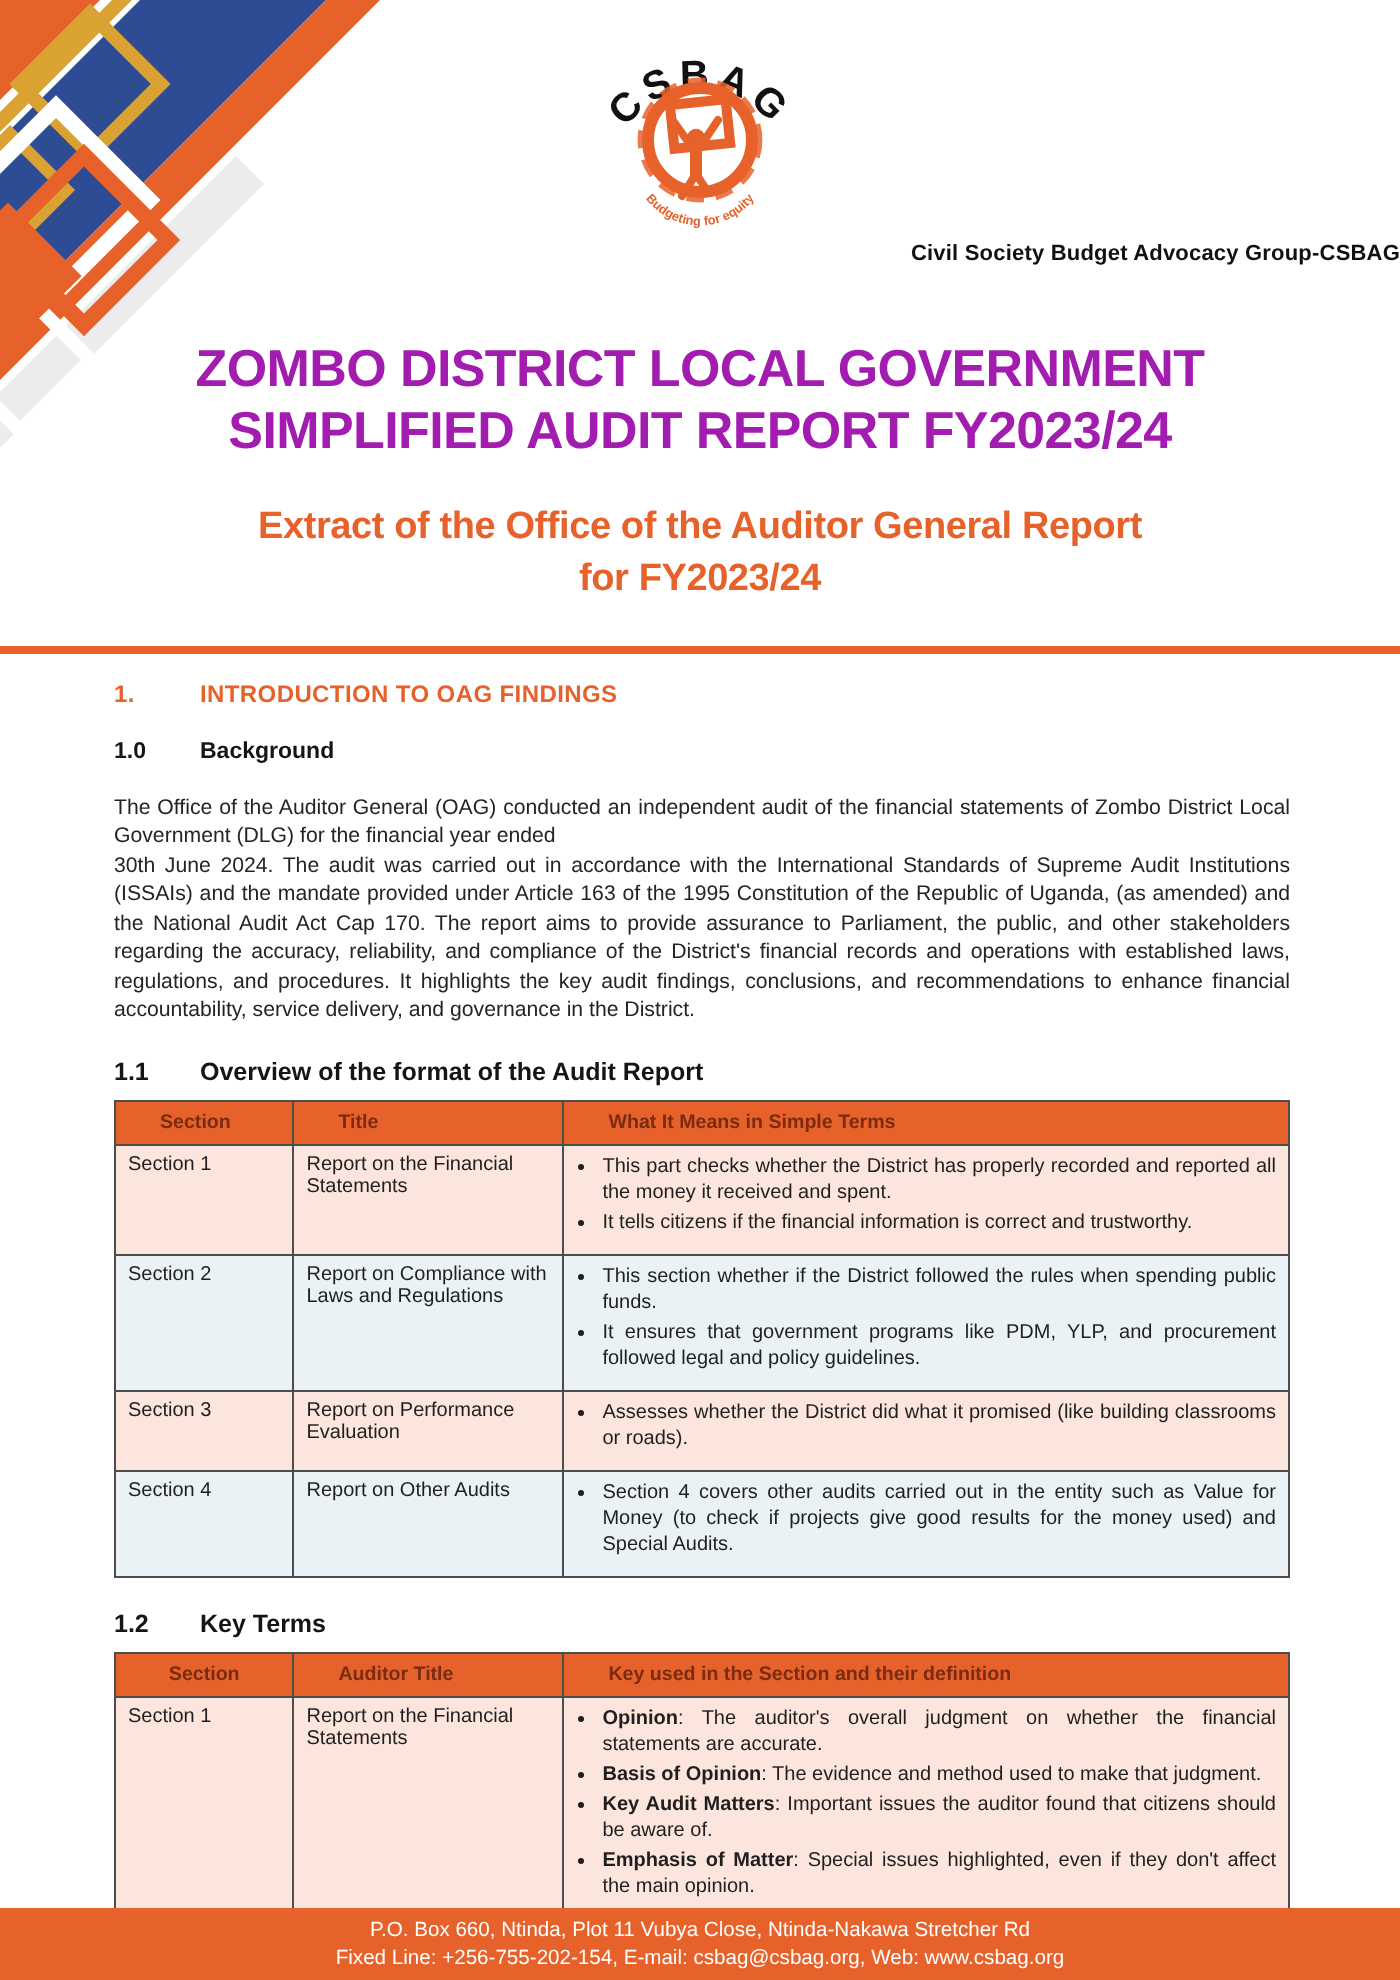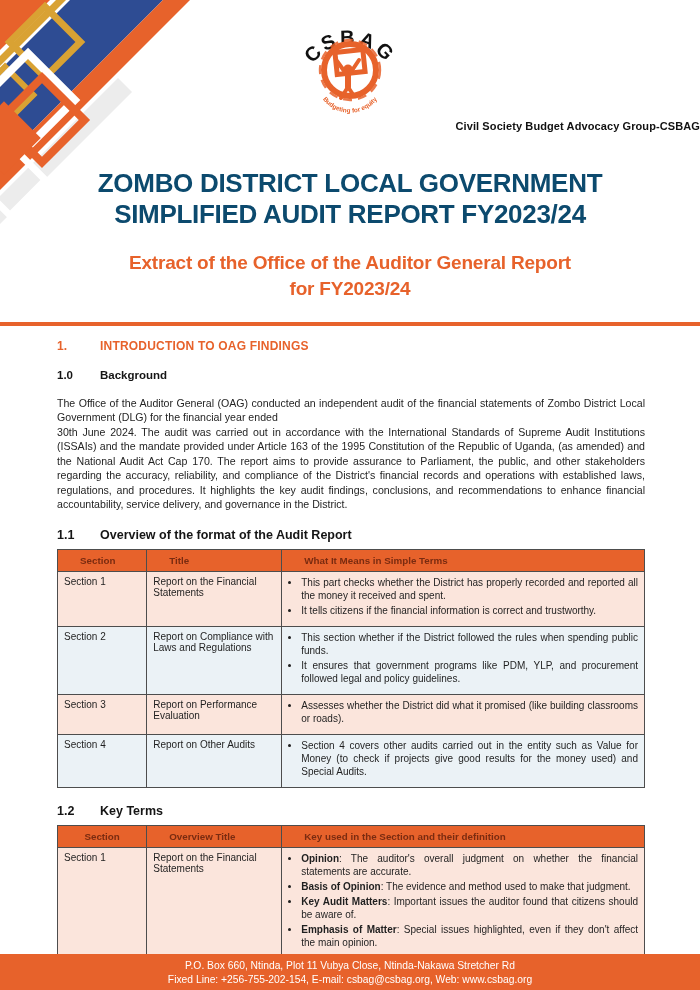--- a/index.html
+++ b/index.html
@@ -8,21 +8,21 @@
   .page{
     position:relative; width:700px; height:990px; margin:0 auto;
     background:#ffffff; overflow:hidden;
     color:#1f1f1f;
   }
   .deco{ position:absolute; top:0; left:0; z-index:1; }
   .logo-block{ position:relative; z-index:2; text-align:center; padding-top:10px; }
   .org-name{ font-size:11px; font-weight:bold; color:#111; margin-top:2px; letter-spacing:.1px;text-align:right; }
   .title{
     margin-top:36px; text-align:center; font-weight:bold;
-    font-size:26px; line-height:1.2; color:#0c4a6e; letter-spacing:-.3px;
+    font-size:26px; line-height:1.2; color:#a21caf; letter-spacing:-.3px;
   }
   .subtitle{
     margin-top:20px; text-align:center; font-weight:bold;
     font-size:19px; line-height:1.35; color:var(--accent,#E7622B); letter-spacing:-.2px;
   }
   .rule{ margin-top:20px; width:100%; height:4px; background:var(--accent,#E7622B); }
   .content{ position:relative; z-index:2; padding:0 55px 0 57px; }
   .sec-row{ display:flex; align-items:baseline; }
   .sec-num{ flex:none; width:43px; font-weight:bold; }
   .h-intro{ margin-top:13px; font-size:12px; color:var(--accent,#E7622B); letter-spacing:.2px; }
@@ -182,21 +182,21 @@
 
     <div class="sec-row h-sub big">
       <span class="sec-num">1.2</span>
       <span class="sec-txt">Key Terms</span>
     </div>
 
     <table id="table-keyterms">
       <thead>
         <tr>
           <th class="center">Section</th>
-          <th>Overview Title</th>
+          <th>Auditor Title</th>
           <th>Key used in the Section and their definition</th>
         </tr>
       </thead>
       <tbody>
           <tr class="row-pink">
             <td class="col-section">Section 1</td>
             <td class="col-title">Report on the Financial Statements</td>
             <td class="col-desc">
               <ul>
                 <li><strong>Opinion</strong>: The auditor's overall judgment on whether the financial statements are accurate.</li>

